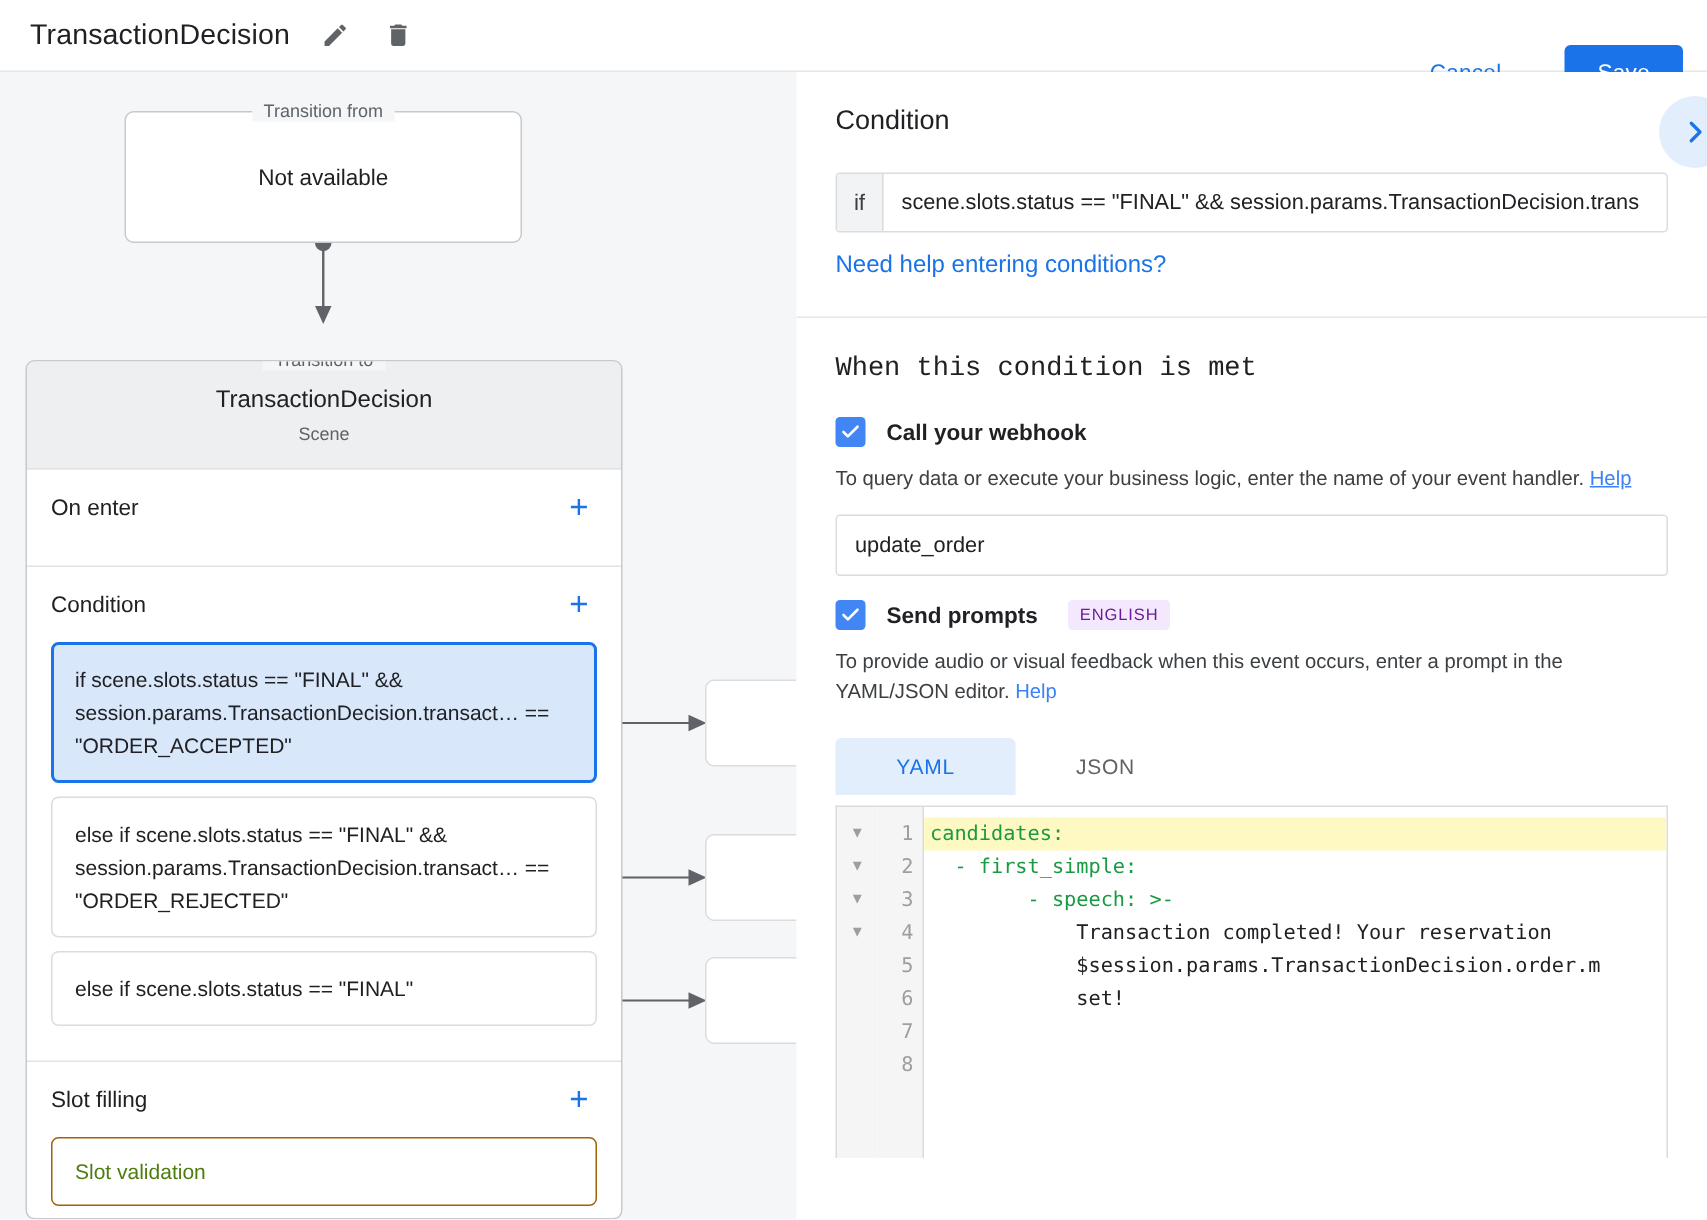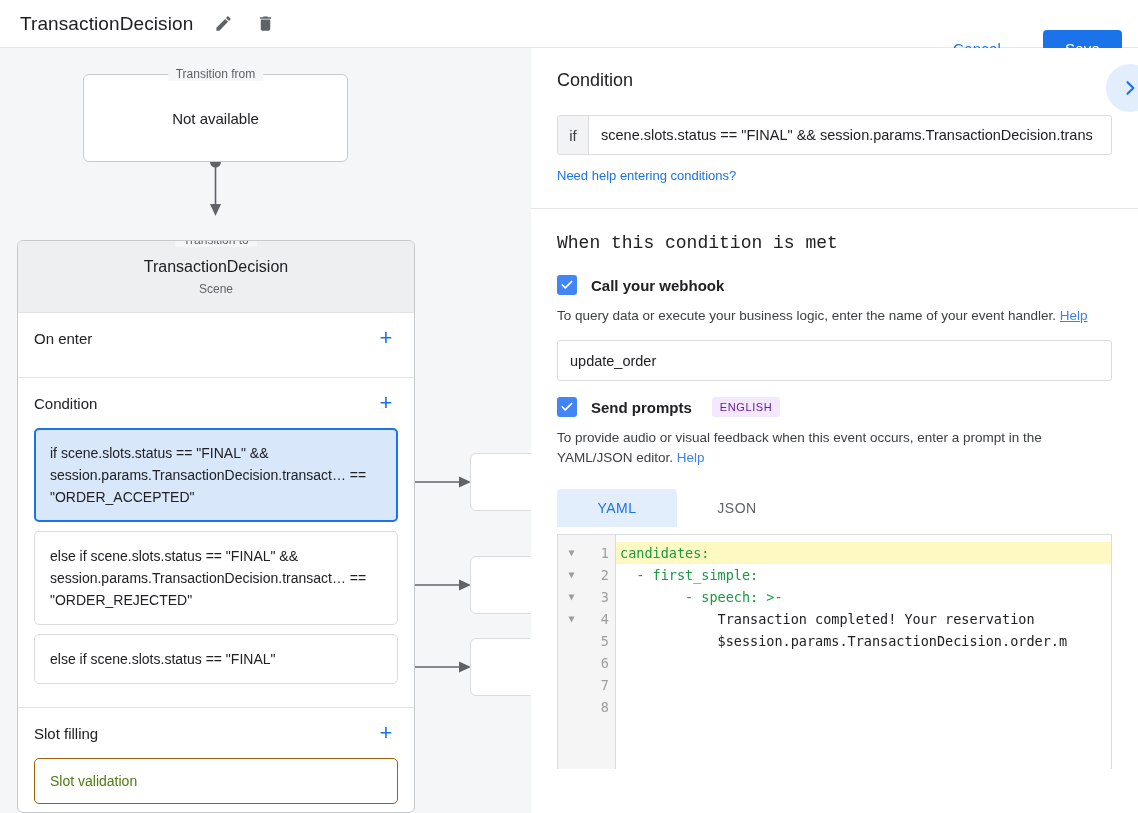--- a/index.html
+++ b/index.html
@@ -145,21 +145,21 @@
     width: 31px; background: #f1f3f4; border-right: 1px solid #dadce0;
     display: flex; align-items: center; justify-content: center;
     font-size: 15px; color: #3c4043;
   }
   #if-value {
     flex: 1; display: flex; align-items: center; padding-left: 12px;
     font-size: 14.5px; color: #202124; white-space: nowrap; overflow: hidden;
   }
   #cond-help-link {
     display: inline-block; margin-top: 13px; margin-bottom: 25px;
-    color: #1a73e8; font-size: 13px; text-decoration: none; cursor: pointer;
+    color: #1a73e8; font-size: 16px; text-decoration: none; cursor: pointer;
   }
   #panel-divider { height: 1px; background: #e4e6e8; width: 100%; }
 
   #met-block { padding: 24px 26px 0 26px; }
   #met-heading { font-size: 18px; color: #202124; font-weight: 400; margin-bottom: 22px; font-family: Liberation Mono, monospace; }
 
   .check-row { display: flex; align-items: center; gap: 14px; }
   .checkbox {
     width: 20px; height: 20px; border-radius: 3px; background: #4285f4;
     display: flex; align-items: center; justify-content: center; cursor: pointer;
@@ -387,18 +387,19 @@
           <div class="gline">6</div>
           <div class="gline">7</div>
           <div class="gline">8</div>
         </div>
         <div id="code-area">
           <div class="code-line hl tok-key">candidates:</div>
           <div class="code-line tok-key">  - first_simple:</div>
           <div class="code-line tok-key">        - speech: &gt;-</div>
           <div class="code-line tok-plain">            Transaction completed! Your reservation</div>
           <div class="code-line tok-plain">            $session.params.TransactionDecision.order.m</div>
+          <div class="code-line tok-plain">            set!</div>
           <div class="code-line tok-plain"></div>
         </div>
       </div>
     </div>
   </div>
 </div>
 
 </body></html>

